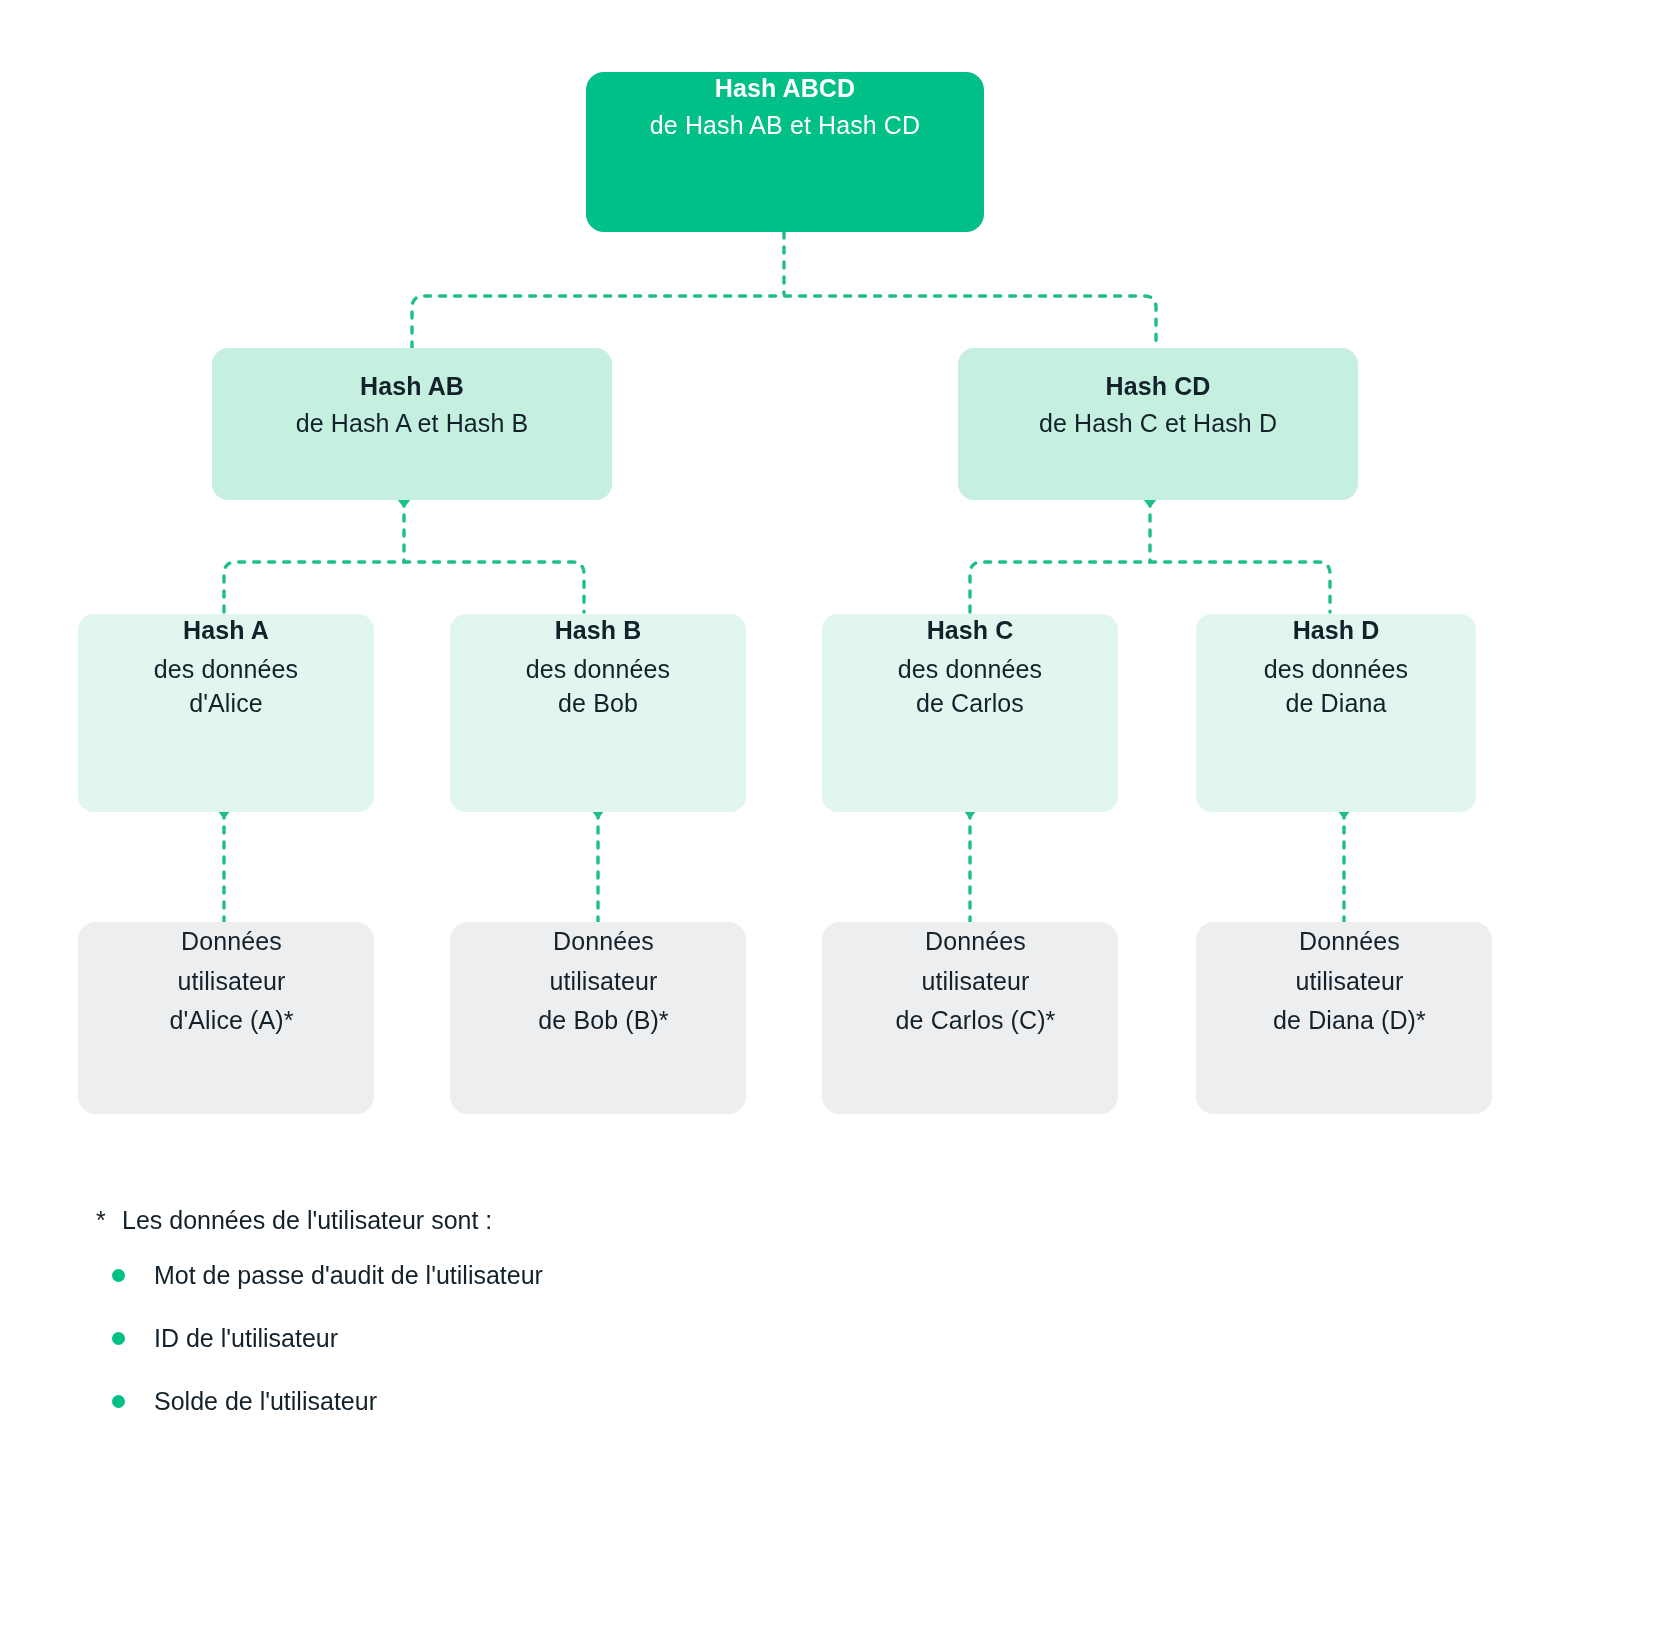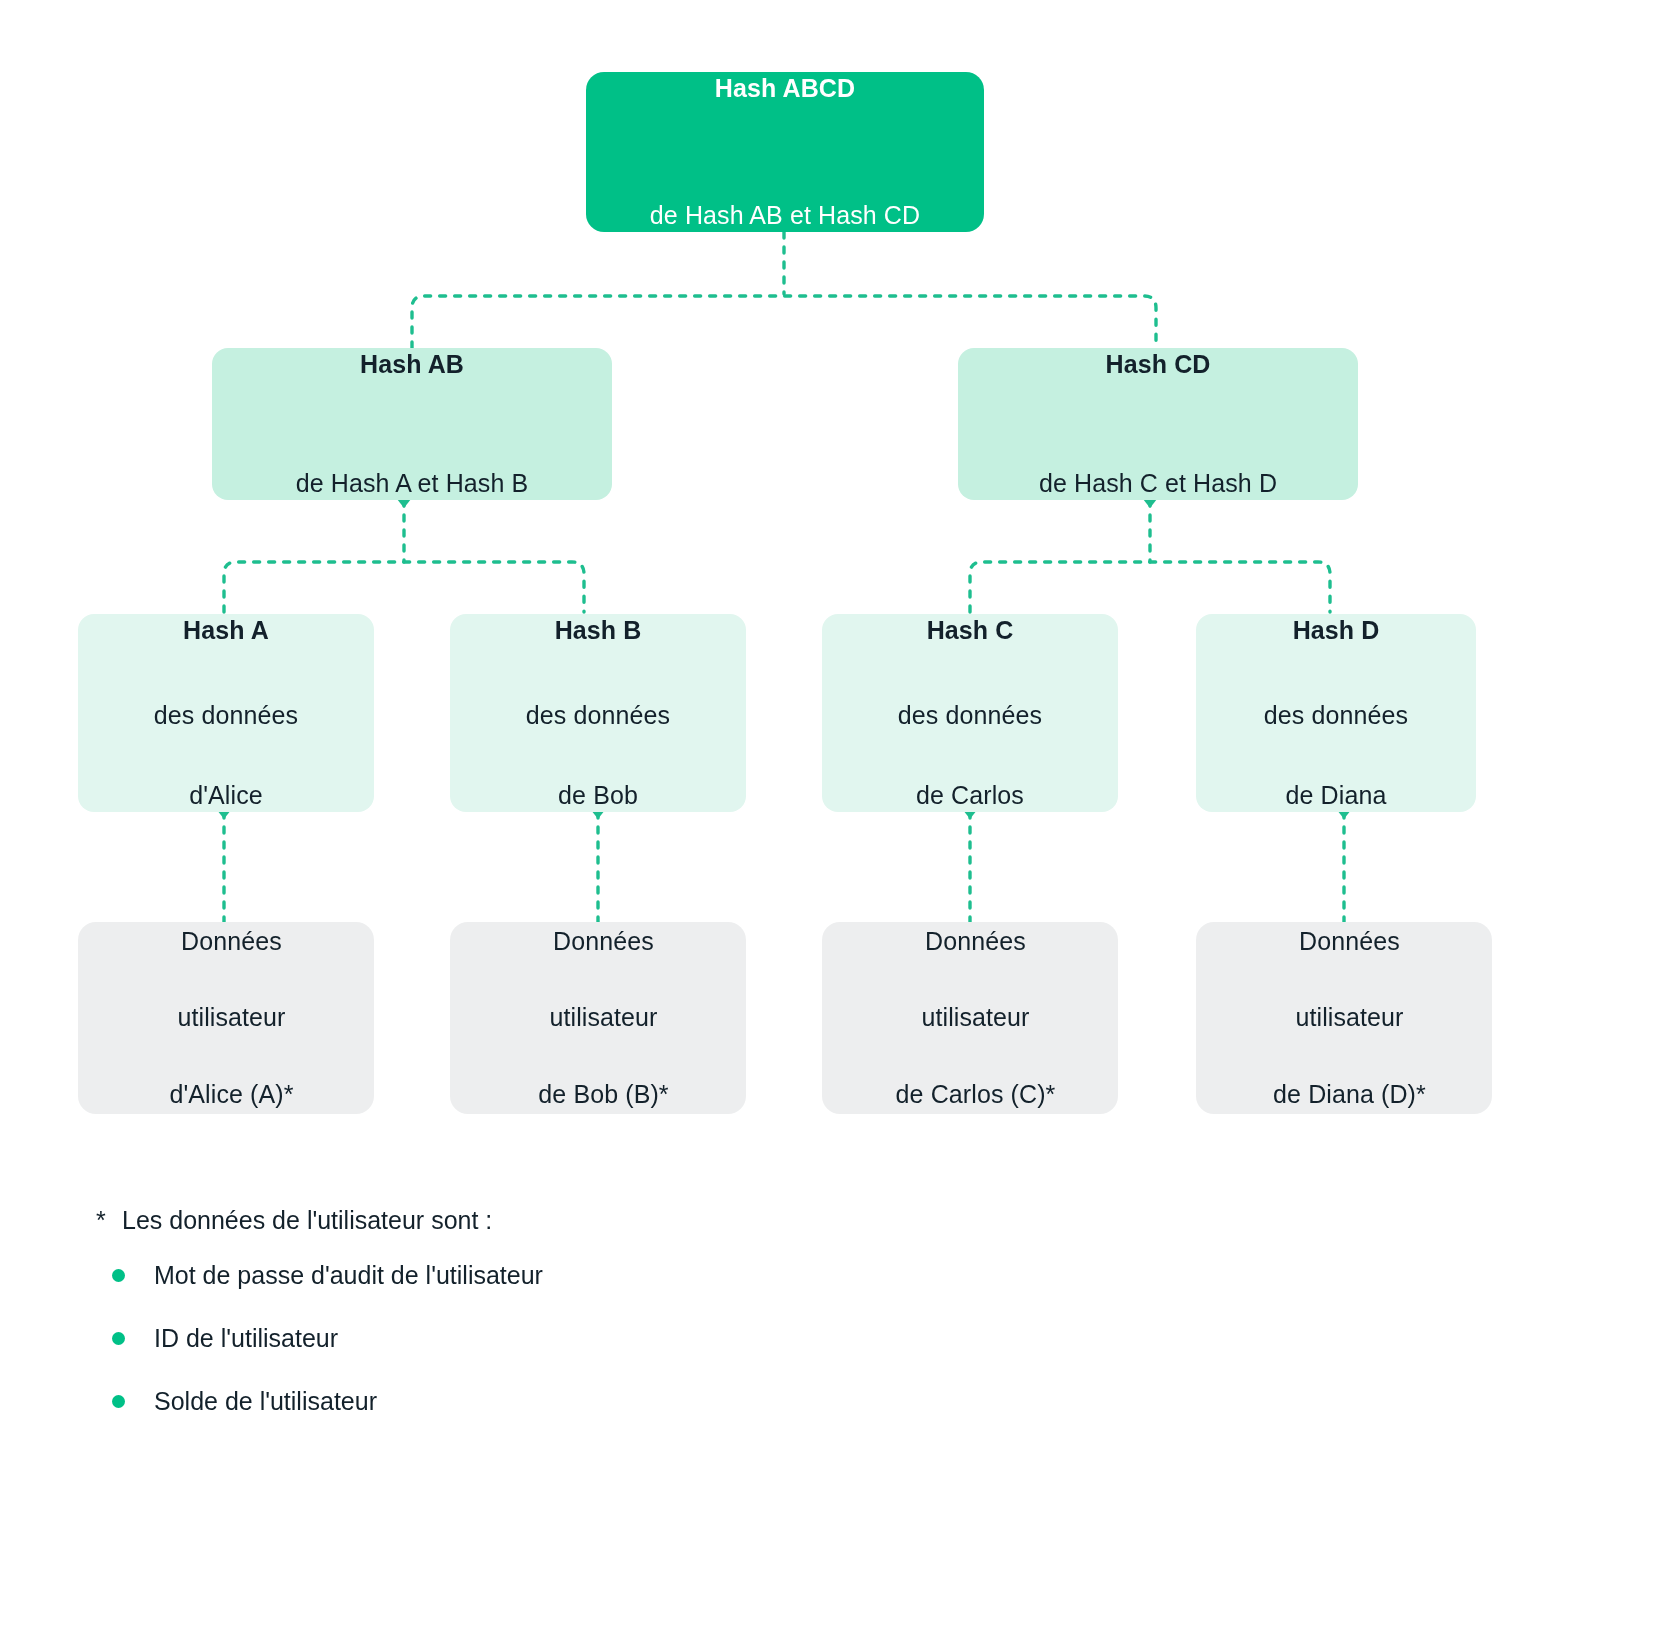--- a/index.html
+++ b/index.html
@@ -33,21 +33,21 @@
   }
 
   
   .node {
     position: absolute;
     box-sizing: border-box;
     border-radius: 16px;
     display: flex;
     flex-direction: column;
     align-items: center;
-    justify-content: space-between;
+    justify-content: flex-start;
     text-align: center;
     line-height: 1.33;
   }
   .node .ttl {
     font-weight: bold;
     font-size: 25px;
     letter-spacing: 0.1px;
   }
   .node .sub {
     font-size: 25px;
@@ -59,21 +59,21 @@
     background: #00c087;
     color: #ffffff;
     border-radius: 18px;
   }
   .root .ttl { margin-bottom: 4px; }
 
   .mid {
     background: #c5f0e0;
     color: #13212b;
   }
-  .mid .ttl { margin-bottom: 4px; }
+  .mid .ttl { margin-bottom: 4px; margin-top: 22px; }
 
   .leafhash {
     background: #e1f6ef;
     color: #13212b;
   }
   .leafhash .ttl { margin-bottom: 6px; }
 
   .datablk {
     background: #edeeef;
     color: #13212b;

